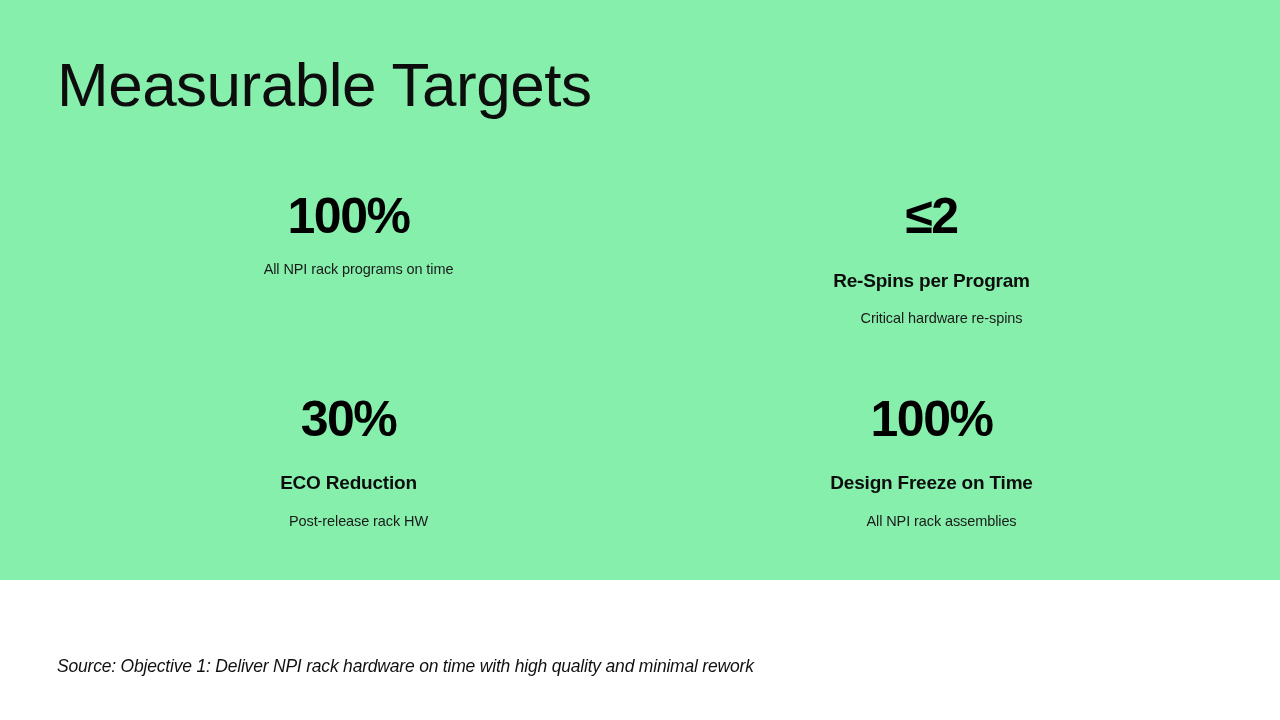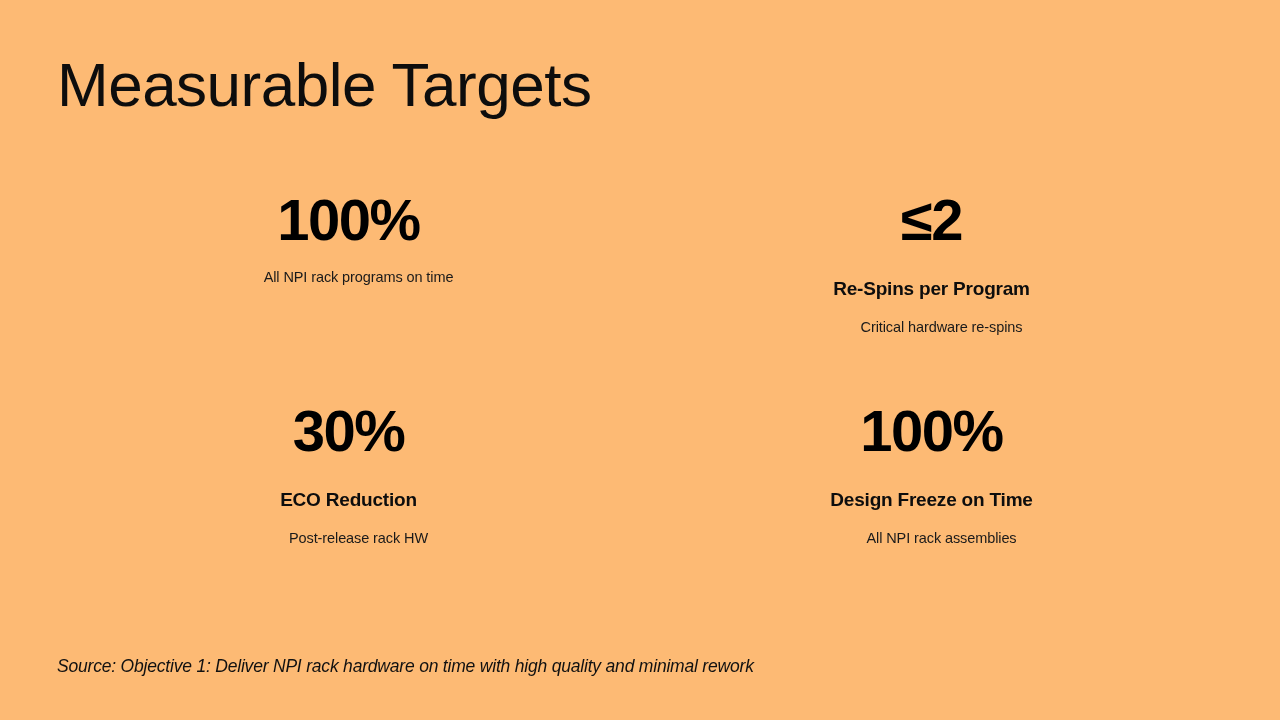--- a/index.html
+++ b/index.html
@@ -11,22 +11,22 @@
     height: 720px;
     background: #ffffff;
     font-family: "Liberation Sans", sans-serif;
     color: #111111;
     overflow: hidden;
   }
 
   .slide {
     position: relative;
     width: 1280px;
-    height: 720px;
-    background: #fdba74;
+    height: 580px;
+    background: #86efac;
     box-sizing: border-box;
   }
 
   
   .slide-title {
     position: absolute;
     left: 57px;
     top: 52px;
     font-size: 62px;
     font-weight: 300;
@@ -50,21 +50,21 @@
   }
 
   .stat-card {
     display: flex;
     flex-direction: column;
     align-items: center;
     text-align: center;
   }
 
   .stat-value {
-    font-size: 58px;
+    font-size: 50px;
     font-weight: 700;
     line-height: 1.05;
     letter-spacing: -1.5px;
     color: #000000;
     margin: 0;
   }
 
   .stat-label {
     font-size: 19px;
     font-weight: 700;

